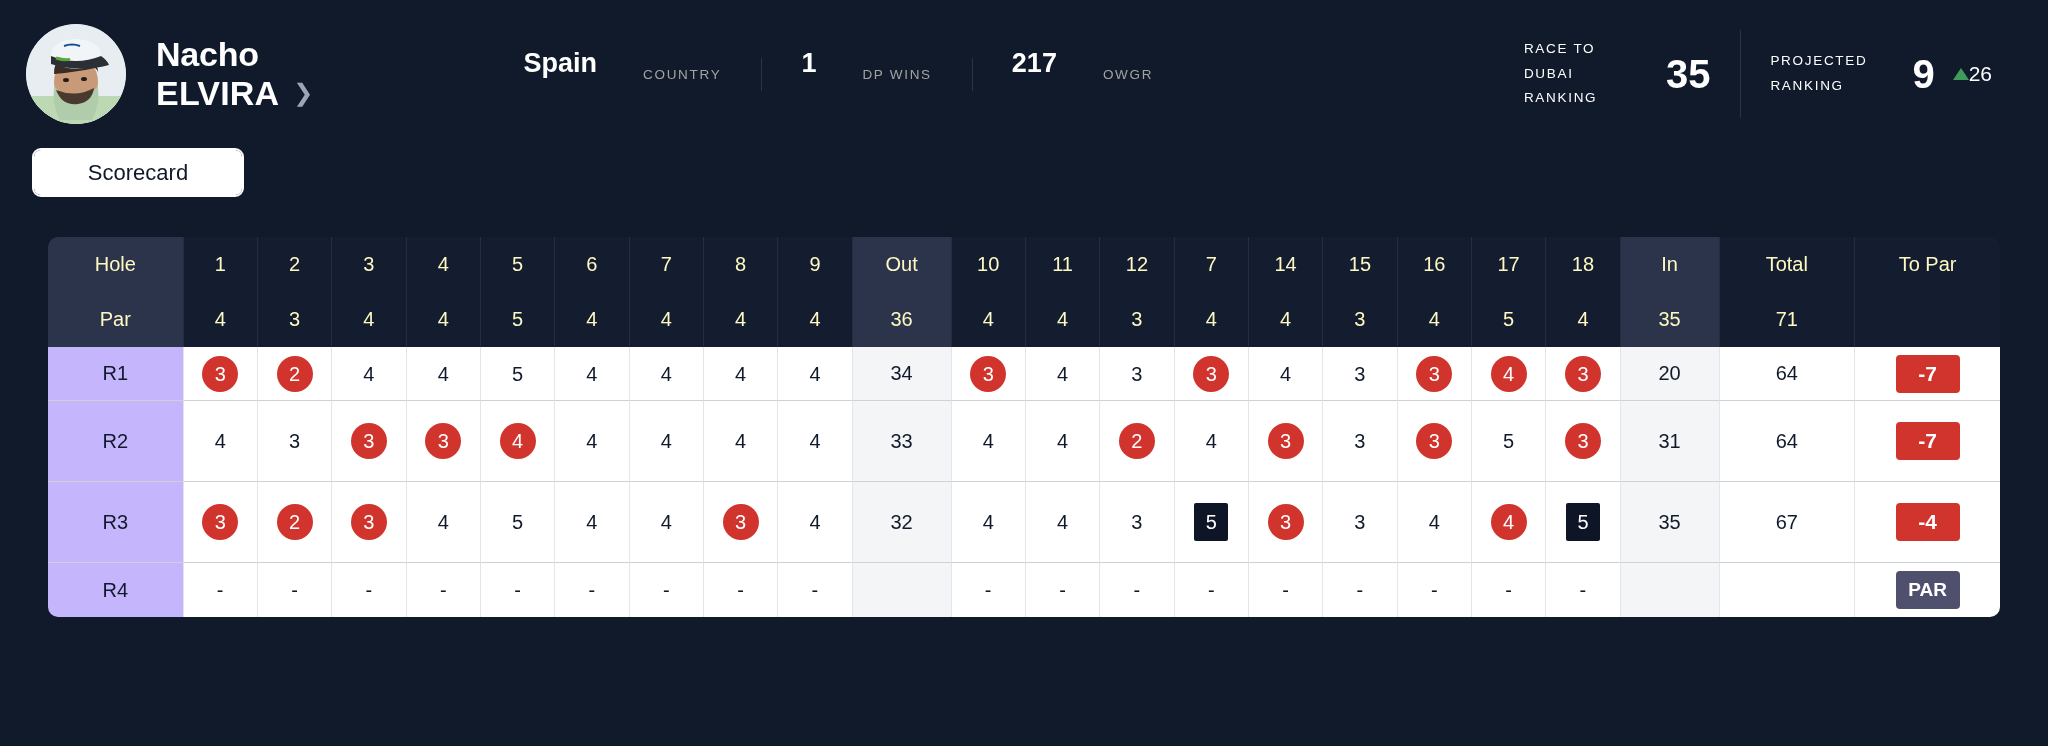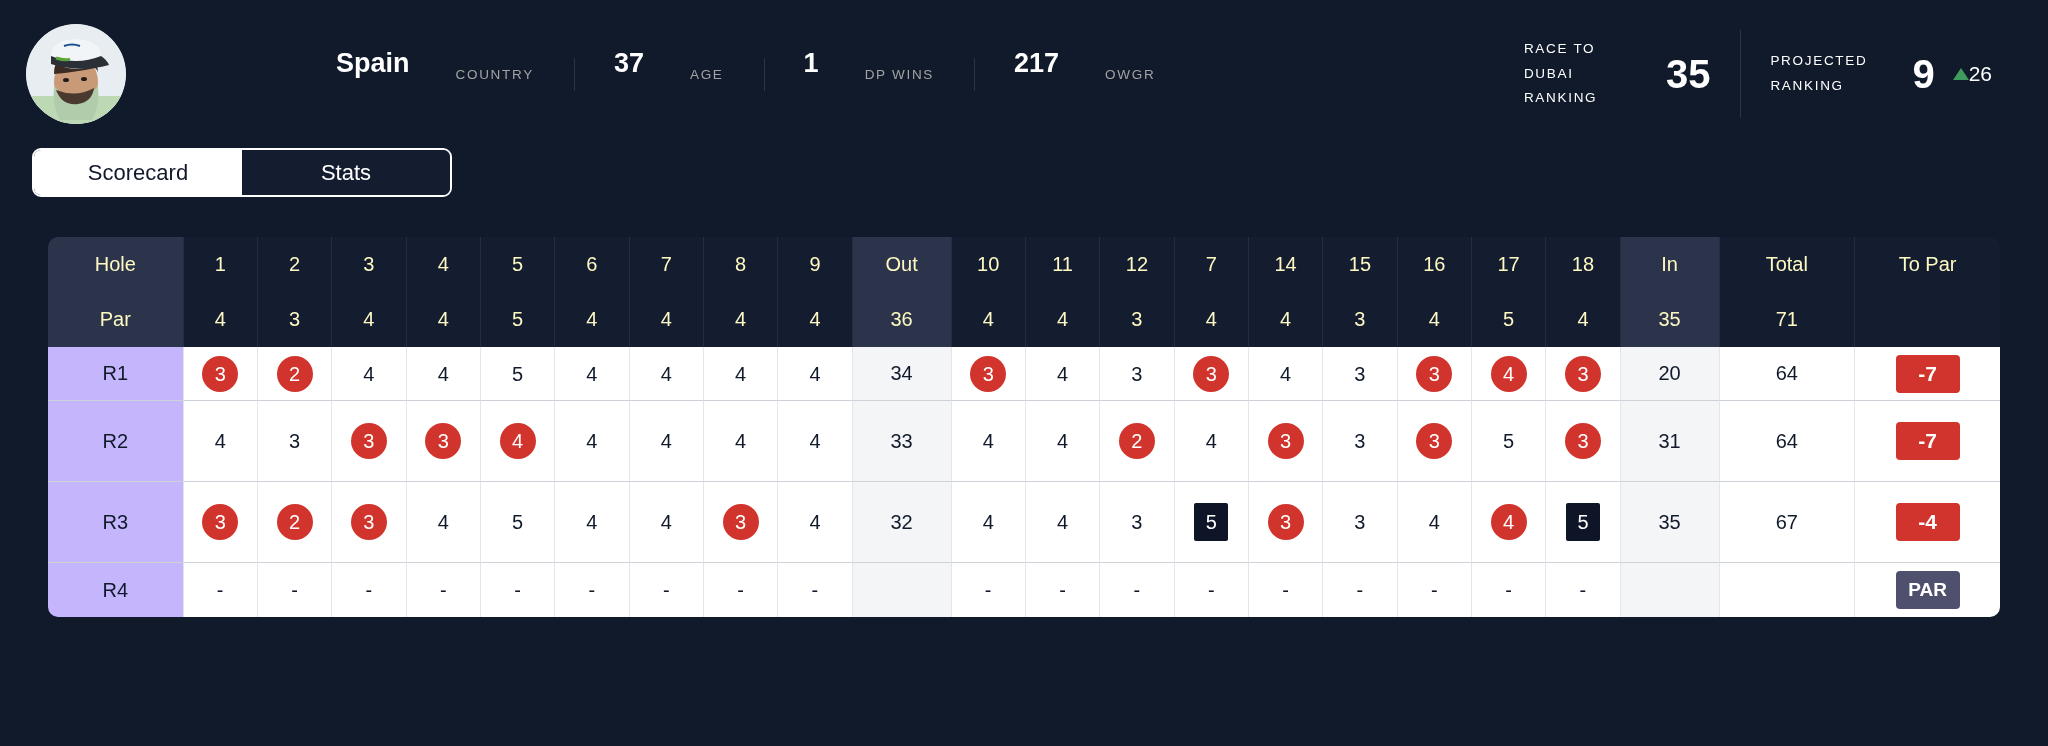--- a/index.html
+++ b/index.html
@@ -285,29 +285,32 @@
         <path d="M25 32 q25 10 50 0 q6 4 8 9 q-30 8 -58 -1z" fill="#2b2f36"></path>
         <path d="M38 22 q8 -3 16 0" stroke="#1c4f8a" stroke-width="2" fill="none"></path>
         <path d="M30 34 q10 3 14 1" stroke="#5aa53a" stroke-width="3" fill="none"></path>
         <ellipse cx="40" cy="56" rx="3" ry="2" fill="#241c16"></ellipse>
         <ellipse cx="58" cy="55" rx="3" ry="2" fill="#241c16"></ellipse>
         <path d="M30 66 q6 16 22 14 q14 -2 16 -16 q-18 10 -38 2z" fill="#4a392e"></path>
       </g>
     </svg>
   </div>
 
+  <div class="player-name">
+    <div class="player-first">Nacho</div>
+    <div class="player-last-row">
+      <span class="player-last">ELVIRA</span>
+      <span class="name-chevron">❯</span>
+    </div>
+  </div>
 
   <div class="stats-group">
     <div class="stat">
       <div class="stat-value">Spain</div>
       <div class="stat-label">COUNTRY</div>
-    </div>
-    <div class="stat">
-      <div class="stat-value">37</div>
-      <div class="stat-label">AGE</div>
     </div>
     <div class="stat">
       <div class="stat-value">1</div>
       <div class="stat-label">DP WINS</div>
     </div>
     <div class="stat">
       <div class="stat-value">217</div>
       <div class="stat-label">OWGR</div>
     </div>
   </div>
@@ -324,21 +327,20 @@
         <span class="tri-up"></span>
         <span class="rank-move-val">26</span>
       </div>
     </div>
   </div>
 </div>
 
 <div class="tabs-wrap">
   <div class="tabs">
     <div class="tab active">Scorecard</div>
-    <div class="tab inactive">Stats</div>
   </div>
 </div>
 
 <div class="card-wrap">
   <table class="scorecard">
     <colgroup>
       <col class="c-lbl">
         <col class="c-hole">
         <col class="c-hole">
         <col class="c-hole">

